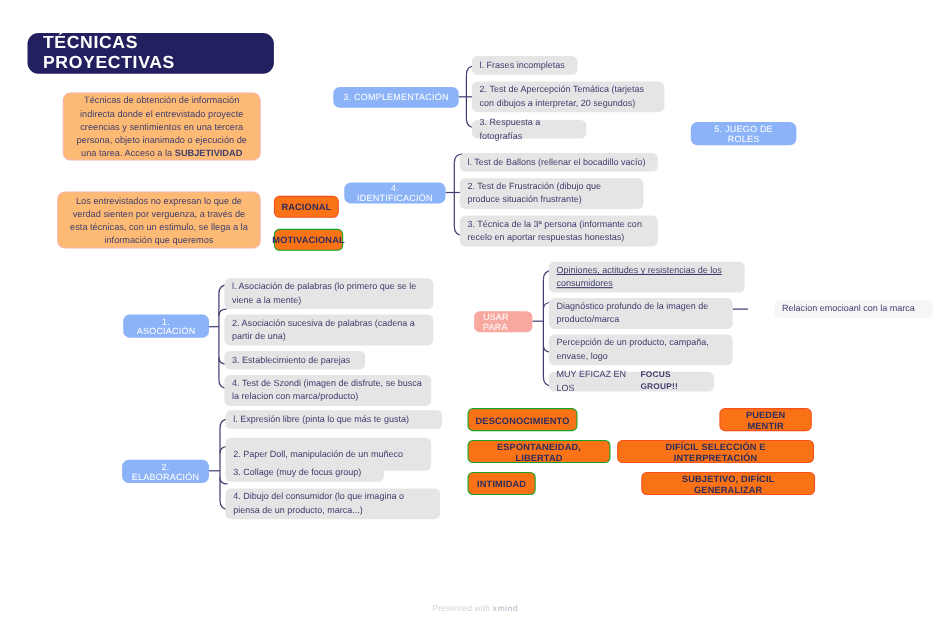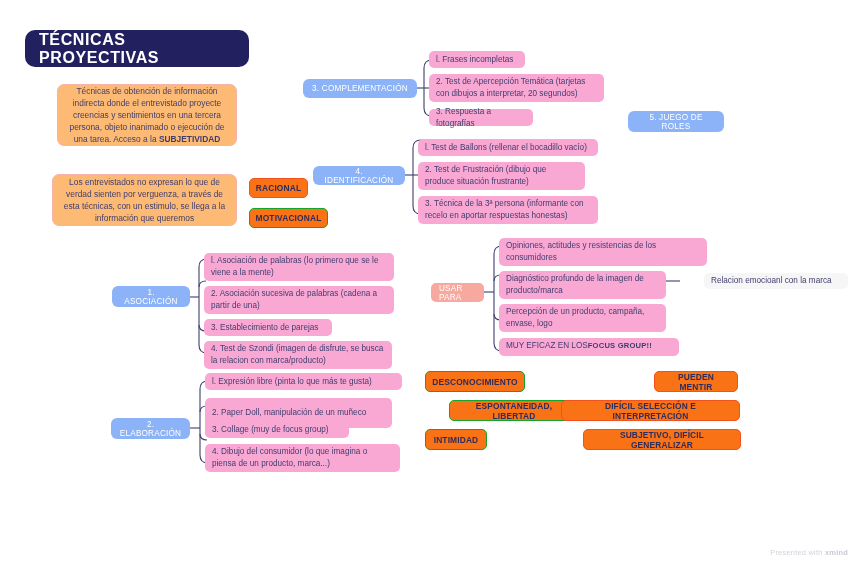--- a/index.html
+++ b/index.html
@@ -60,21 +60,21 @@
     color:#ffffff;
     border-radius:5px;
     font-size:8.2px;
     letter-spacing:0.2px;
     display:flex; align-items:center; justify-content:center;
     padding:0 8px;
   }
 
   
   .leaf {
-    background:#f9a8d4;
+    background:#e5e5e5;
     border-radius:5px;
     font-size:8.2px;
     line-height:1.42;
     color:#3f3d6d;
     padding:4px 7px;
     display:flex; align-items:center;
   }
   .leaf b { font-weight:bold; font-size:7.6px; letter-spacing:0.2px; }
 
   
@@ -87,21 +87,21 @@
     display:flex; align-items:center; justify-content:center;
     padding:0 9px;
     text-align:center;
   }
   .br-orange { border:1.5px solid #f4511e; color:#2e2c5c; }
   .br-green  { border:1.5px solid #16a329; color:#2e2c5c; }
 
   
   .footer {
     position:absolute; left:16px; right:0; bottom:10px;
-    text-align:right;
+    text-align:center;
     font-size:7.5px;
     color:#d2d2dc;
     letter-spacing:0.2px;
   }
   .footer b { font-weight:bold; color:#c9c9d6; }
 </style>
 </head>
 <body>
 
 <div id="canvas">
@@ -154,21 +154,21 @@
     </div>
   </div>
 
   <div class="node desc-box" style="left:52px; top:174px; width:185px; height:52px;">
     <div>
       <span>Los entrevistados no expresan lo que de verdad sienten por verguenza, a través de esta técnicas, con un estimulo, se llega a la información que queremos</span>
     </div>
   </div>
 
   <div class="node box-outline br-orange" style="left:249px; top:178px; width:59px; height:20px;">RACIONAL</div>
-  <div class="node box-outline br-green" style="left:249px; top:208px; width:79px; height:20px;">MOTIVACIONAL</div>
+  <div class="node box-outline br-green" style="left:249px; top:208px; width:63px; height:20px;">MOTIVACIONAL</div>
 
   <div class="node pill-blue" style="left:303px; top:79px; width:114px; height:19px;">3. COMPLEMENTACIÓN</div>
 
   <div class="node leaf" style="left:429px; top:51px; width:96px; height:17px;">
     <span>l. Frases incompletas</span>
   </div>
   <div class="node leaf" style="left:429px; top:74px; width:175px; height:28px;">
     <span>2. Test de Apercepción Temática (tarjetas con dibujos a interpretar, 20 segundos)</span>
   </div>
   <div class="node leaf" style="left:429px; top:109px; width:104px; height:17px;">
@@ -214,39 +214,39 @@
   </div>
   <div class="node leaf" style="left:205px; top:421px; width:144px; height:17px;">
     <span>3. Collage (muy de focus group)</span>
   </div>
   <div class="node leaf" style="left:205px; top:444px; width:195px; height:28px;">
     <span>4. Dibujo del consumidor (lo que imagina o piensa de un producto, marca...)</span>
   </div>
 
   <div class="node pill-salmon" style="left:431px; top:283px; width:53px; height:19px;">USAR PARA</div>
 
-  <div class="node leaf" style="left:499px; top:238px; width:208px; height:28px;">
+  <div class="node leaf" style="left:499px; top:238px; width:178px; height:28px;text-decoration:underline;">
     <span>Opiniones, actitudes y resistencias de los consumidores</span>
   </div>
   <div class="node leaf" style="left:499px; top:271px; width:167px; height:28px;">
     <span>Diagnóstico profundo de la imagen de producto/marca</span>
   </div>
   <div class="node leaf" style="left:680px; top:273px; width:144px; height:16px; background:#f6f6f7;margin-left:24px;">
     <span>Relacion emocioanl con la marca</span>
   </div>
   <div class="node leaf" style="left:499px; top:304px; width:167px; height:28px;">
     <span>Percepción de un producto, campaña, envase, logo</span>
   </div>
-  <div class="node leaf" style="left:499px; top:338px; width:180px; height:18px;align-items:flex-end;">
+  <div class="node leaf" style="left:499px; top:338px; width:150px; height:18px;">
     <span>MUY EFICAZ EN LOS </span>
       <b>FOCUS GROUP!!</b>
   </div>
 
   <div class="node box-outline br-green" style="left:425px; top:371px; width:100px; height:21px;">DESCONOCIMIENTO</div>
-  <div class="node box-outline br-green" style="left:425px; top:400px; width:130px; height:21px;margin-left:24px;">ESPONTANEIDAD, LIBERTAD</div>
+  <div class="node box-outline br-green" style="left:425px; top:400px; width:130px; height:21px;">ESPONTANEIDAD, LIBERTAD</div>
   <div class="node box-outline br-green" style="left:425px; top:429px; width:62px; height:21px;">INTIMIDAD</div>
 
   <div class="node box-outline br-orange" style="left:654px; top:371px; width:84px; height:21px;">PUEDEN MENTIR</div>
   <div class="node box-outline br-orange" style="left:561px; top:400px; width:179px; height:21px;">DIFÍCIL SELECCIÓN E INTERPRETACIÓN</div>
   <div class="node box-outline br-orange" style="left:583px; top:429px; width:158px; height:21px;">SUBJETIVO, DIFÍCIL GENERALIZAR</div>
 
   <div class="footer">
     <span>Presented with </span><b>xmind</b>
   </div>
 

